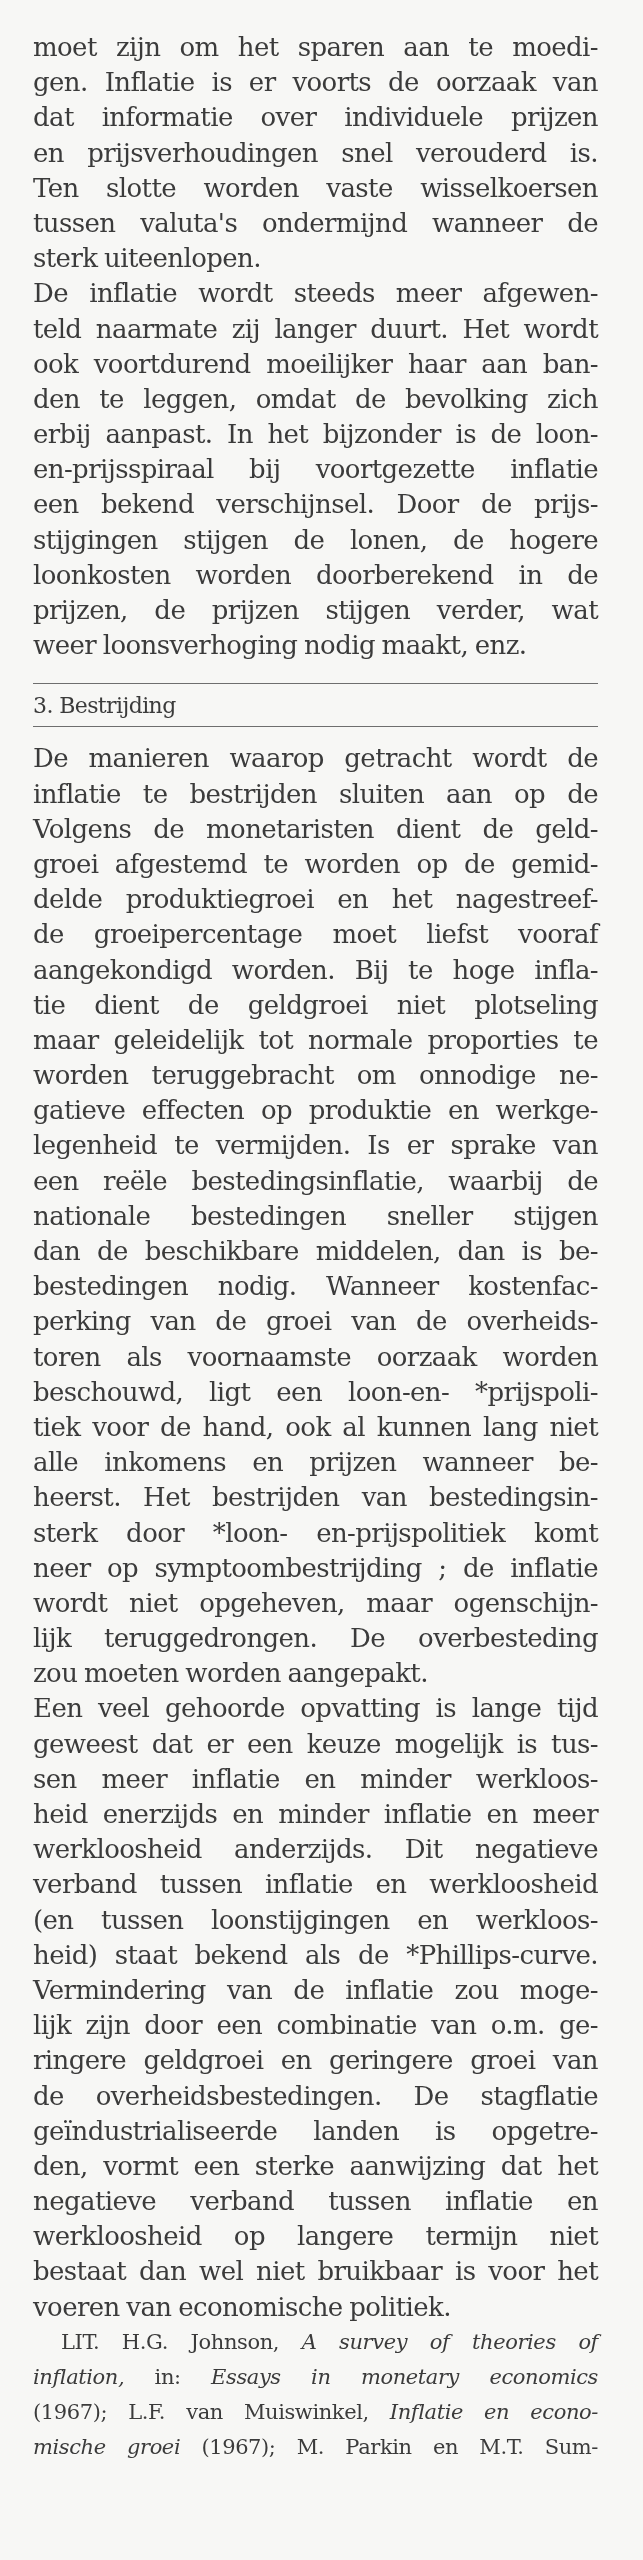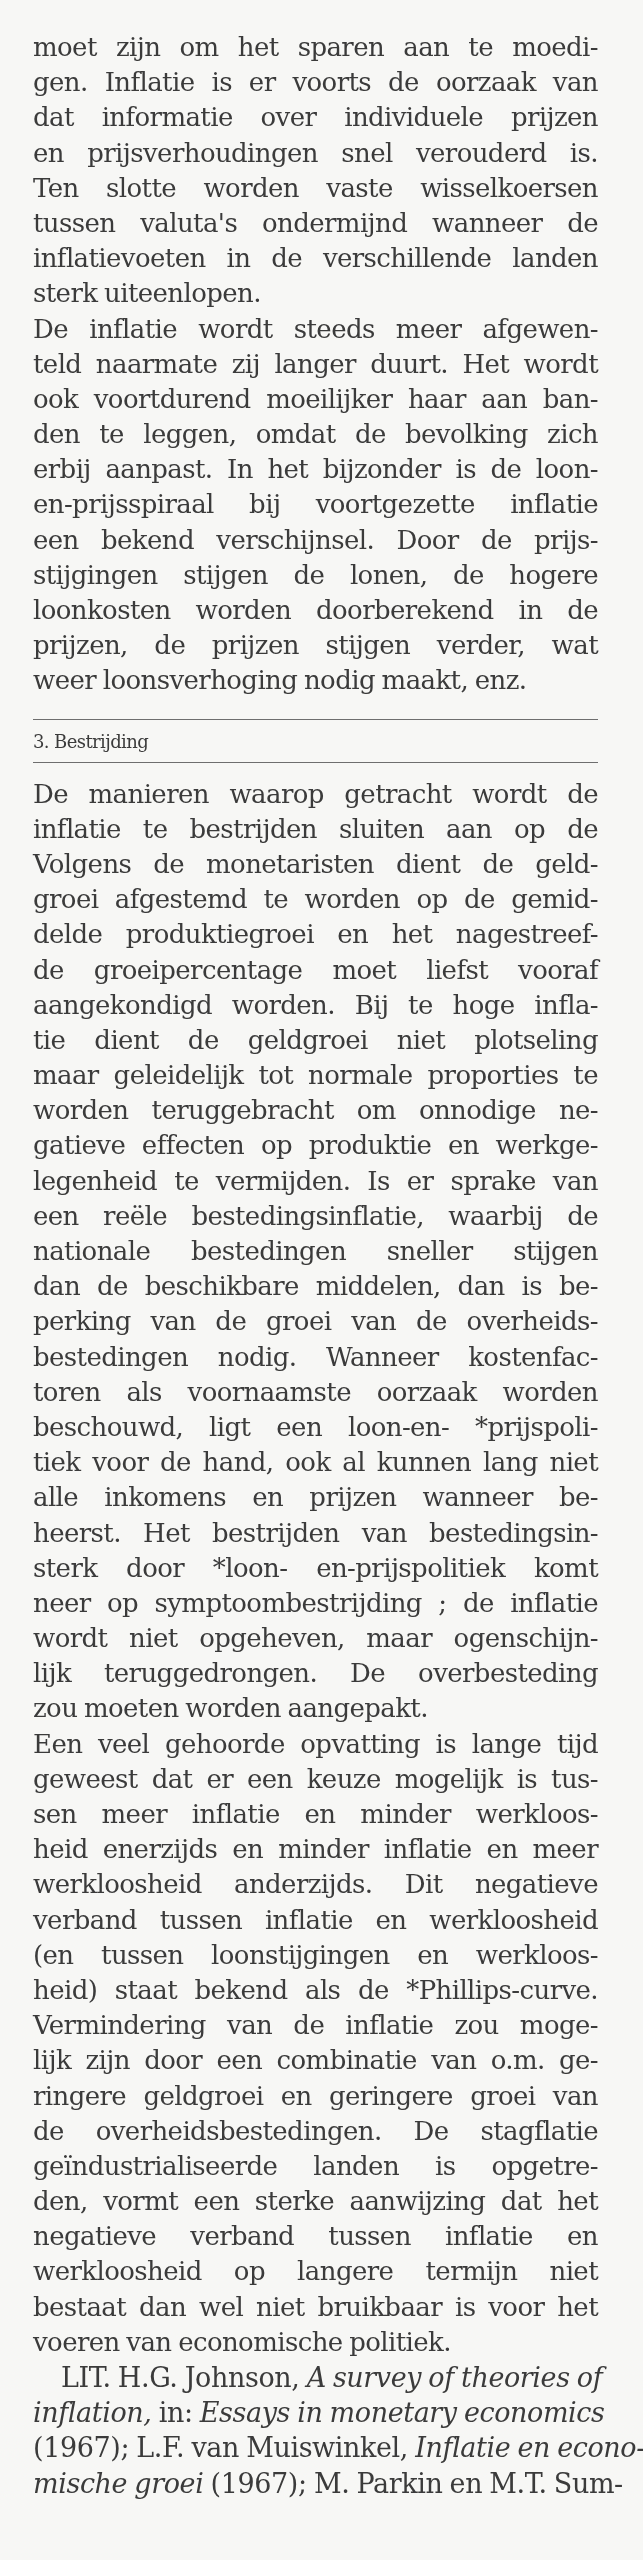--- a/index.html
+++ b/index.html
@@ -21,43 +21,42 @@
     text-align: justify;
     text-align-last: justify;
     white-space: nowrap;
     overflow: visible;
   }
   .line.last { text-align-last: left; }
   .line > span { display: inline; }
   .rule { height: 0; border-top: 1.5px solid #6e6e6e; margin: 0; }
   .rule-top { margin-top: 20px; }
   .heading {
-    font-size: 18px; line-height: 35px; height: 38px;
+    font-size: 22px; line-height: 35px; height: 38px;
     letter-spacing: -0.6px;
     padding-top: 4px;
   }
   .rule-bottom { margin-bottom: 14px; }
-  .lit .line { font-size: 27px; letter-spacing: -0.4px; }
+  .lit .line { font-size: 21px; letter-spacing: -0.4px; }
   .lit .indent { padding-left: 28px; }
   i { font-style: italic; }
 </style>
 </head>
 <body>
 
 <div class="page">
   <div class="column">
 
     <div>
       <span class="line">moet zijn om het sparen aan te moedi-</span>
       <span class="line">gen. Inflatie is er voorts de oorzaak van</span>
       <span class="line">dat informatie over individuele prijzen</span>
       <span class="line">en prijsverhoudingen snel verouderd is.</span>
       <span class="line">Ten slotte worden vaste wisselkoersen</span>
       <span class="line">tussen valuta's ondermijnd wanneer de</span>
-      <span class="line">inflatievoeten in de verschillende landen</span>
       <span class="line last">sterk uiteenlopen.</span>
     </div>
 
     <div>
       <span class="line">De inflatie wordt steeds meer afgewen-</span>
       <span class="line">teld naarmate zij langer duurt. Het wordt</span>
       <span class="line">ook voortdurend moeilijker haar aan ban-</span>
       <span class="line">den te leggen, omdat de bevolking zich</span>
       <span class="line">erbij aanpast. In het bijzonder is de loon-</span>
       <span class="line">en-prijsspiraal bij voortgezette inflatie</span>
@@ -81,22 +80,22 @@
       <span class="line">de groeipercentage moet liefst vooraf</span>
       <span class="line">aangekondigd worden. Bij te hoge infla-</span>
       <span class="line">tie dient de geldgroei niet plotseling</span>
       <span class="line">maar geleidelijk tot normale proporties te</span>
       <span class="line">worden teruggebracht om onnodige ne-</span>
       <span class="line">gatieve effecten op produktie en werkge-</span>
       <span class="line">legenheid te vermijden. Is er sprake van</span>
       <span class="line">een reële bestedingsinflatie, waarbij de</span>
       <span class="line">nationale bestedingen sneller stijgen</span>
       <span class="line">dan de beschikbare middelen, dan is be-</span>
+      <span class="line">bestedingen nodig. Wanneer kostenfac-</span>
       <span class="line">perking van de groei van de overheids-</span>
-      <span class="line">bestedingen nodig. Wanneer kostenfac-</span>
       <span class="line">toren als voornaamste oorzaak worden</span>
       <span class="line">beschouwd, ligt een loon-en- *prijspoli-</span>
       <span class="line">tiek voor de hand, ook al kunnen lang niet</span>
       <span class="line">alle inkomens en prijzen wanneer be-</span>
       <span class="line">heerst. Het bestrijden van bestedingsin-</span>
       <span class="line">sterk door *loon- en-prijspolitiek komt</span>
       <span class="line">neer op symptoombestrijding ; de inflatie</span>
       <span class="line">wordt niet opgeheven, maar ogenschijn-</span>
       <span class="line">lijk teruggedrongen. De overbesteding</span>
       <span class="line last">zou moeten worden aangepakt.</span>

